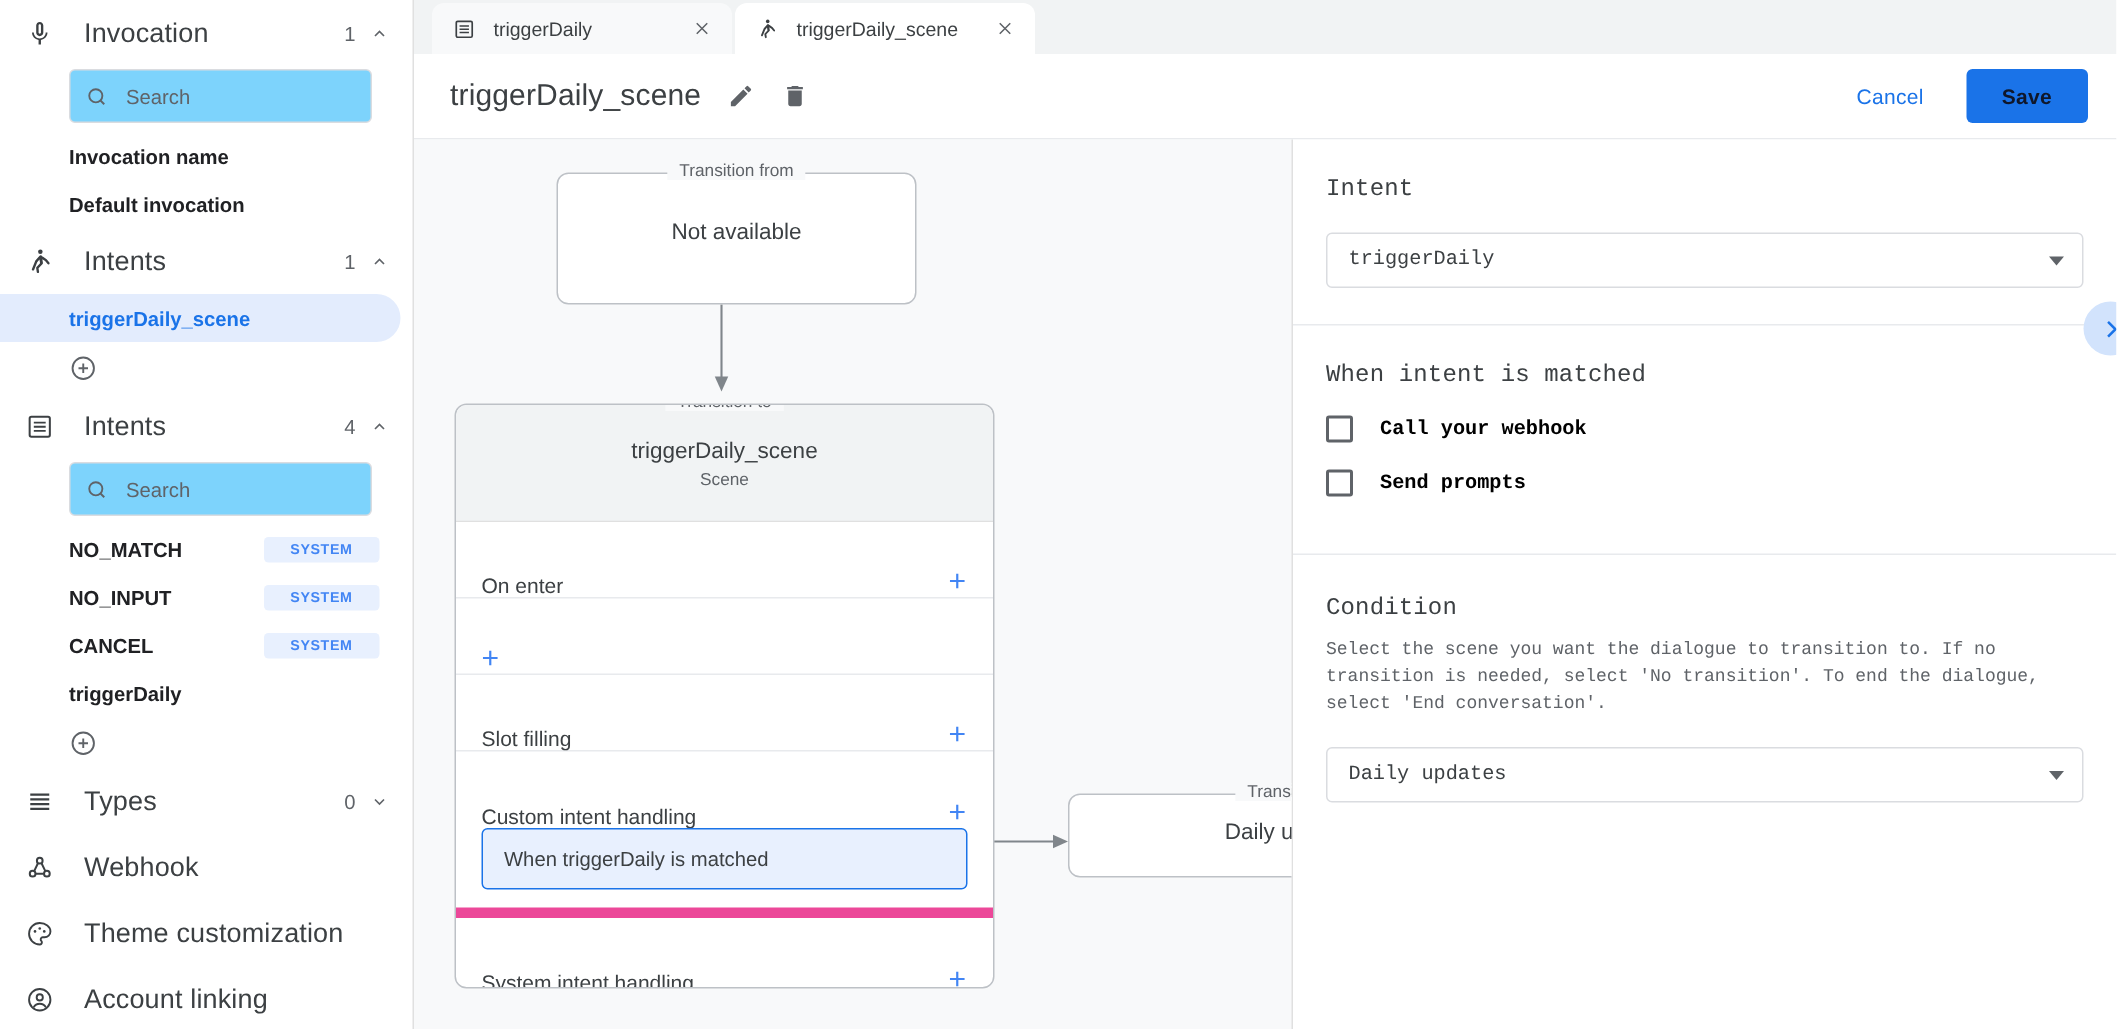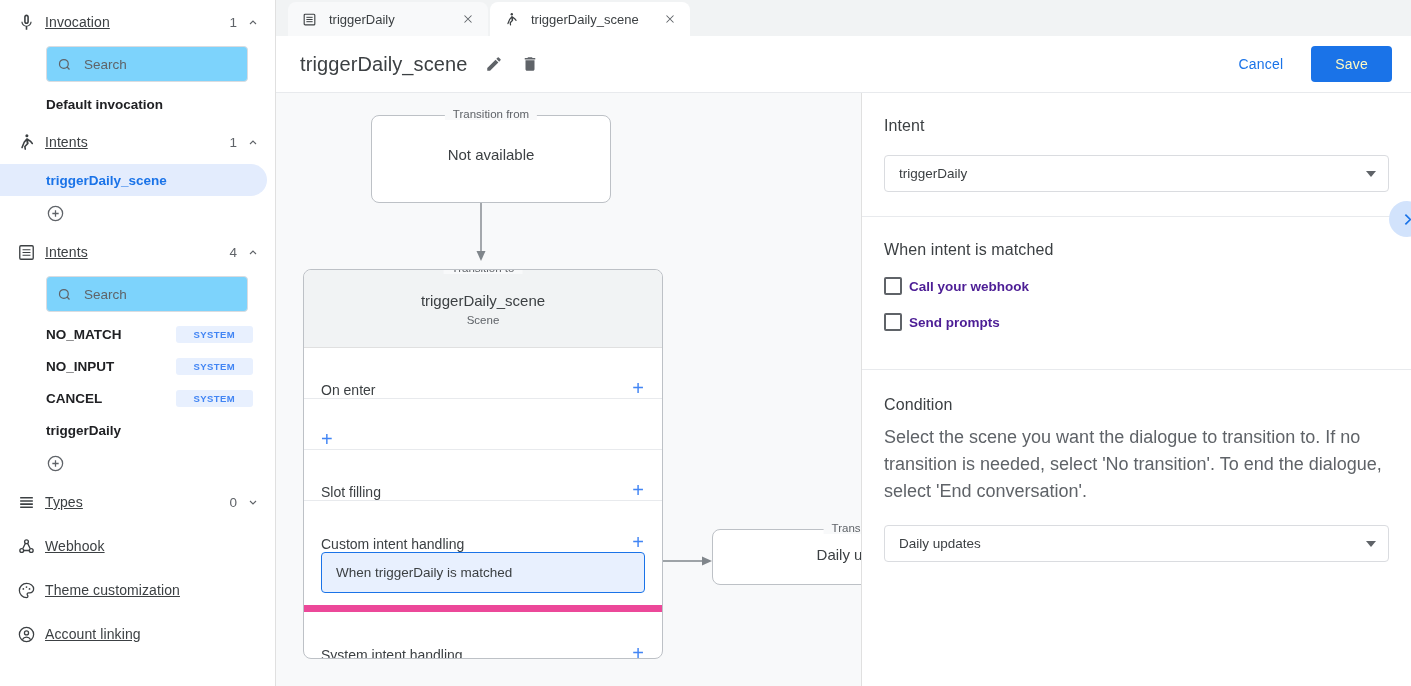--- a/index.html
+++ b/index.html
@@ -26,22 +26,22 @@
     height: 44px; padding: 0 16px 0 14px;
     cursor: pointer;
   }
   .nav-ico {
     width: 24px; height: 24px; flex: 0 0 24px;
     display: flex; align-items: center; justify-content: center;
     color: #3c4043;
   }
   .nav-ico svg { display: block; }
   .nav-label {
-    flex: 1; margin-left: 7px;
-    font-size: 14px; color: #3c4043; letter-spacing: .1px; text-decoration: underline;
+    flex: 1; margin-left: 18px;
+    font-size: 18px; color: #3c4043; letter-spacing: .1px;
   }
   .nav-count { font-size: 13.5px; color: #5f6368; margin-right: 10px; }
   .caret { width: 12px; height: 12px; color: #5f6368; display:flex; align-items:center;}
   .caret svg { display:block; }
 
   .search-box {
     margin: 2px 8px 6px 46px;
     height: 36px; width: 202px;
     border: 1px solid #dadce0; border-radius: 4px;
     display: flex; align-items: center; padding: 0 10px;
@@ -99,21 +99,21 @@
   }
   .page-title { font-size: 20px; color: #3c4043; letter-spacing: .1px; }
   .hdr-ico { margin-left: 18px; color: #5f6368; display:flex; align-items:center; cursor:pointer;}
   .spacer { flex: 1; }
   .btn-cancel {
     color: #1a73e8; font-size: 14px; font-weight: 500;
     background: none; border: none; padding: 8px 16px; cursor: pointer;
     font-family: "Liberation Sans", sans-serif; letter-spacing:.2px;
   }
   .btn-save {
-    background: #1a73e8; color: #fef9c3; font-size: 14px; font-weight: 400;
+    background: #1a73e8; color: #0f172a; font-size: 14px; font-weight: 700;
     border: none; border-radius: 4px; padding: 0 24px; height: 36px;
     margin-left: 12px; cursor: pointer;
     font-family: "Liberation Sans", sans-serif; letter-spacing:.2px;
   }
 
   .body-area { flex: 1; display: flex; min-height: 0; position: relative; }
 
   
   .canvas {
     flex: 1; background: #f8f9fa; position: relative; overflow: hidden;
@@ -174,38 +174,38 @@
   }
   #card-right .legend { left: 150px; }
   #card-right .ctext {
     position:absolute; left:0; right:0; top:16px; text-align:center;
     font-size: 15px; color: #3c4043; white-space:nowrap;
   }
 
   
   .panel {
     width: 549px; flex: 0 0 549px; background: #fff;
-    height: 100%; overflow: hidden; position: relative;
+    height: 100%; overflow: hidden; position: relative; font-family: Liberation Mono, monospace;
   }
   .psec { padding: 24px 22px 24px 22px; border-bottom: 1px solid #e8eaed; }
   .psec:last-child { border-bottom: none; }
   .psec-title { font-size: 16px; color: #3c4043; letter-spacing: .1px; }
-  .psec-desc { font-size: 18px; color: #5f6368; line-height: 1.5; margin-top: 10px; }
+  .psec-desc { font-size: 12px; color: #5f6368; line-height: 1.5; margin-top: 10px; }
 
   .select {
     margin-top: 20px; height: 37px; border: 1px solid #dadce0; border-radius: 4px;
     display: flex; align-items: center; padding: 0 12px 0 14px;
     font-size: 13.5px; color: #3c4043; cursor: pointer; background: #fff;
   }
   .select .sv { flex: 1; }
   .select .arw { width:0;height:0;border-left:5px solid transparent;border-right:5px solid transparent;border-top:6px solid #5f6368;}
 
   .cbrow { display: flex; align-items: center; margin-top: 18px; cursor: pointer; }
   .cbox { width: 18px; height: 18px; border: 2px solid #5f6368; border-radius: 2px; flex:0 0 18px;}
-  .cblabel { margin-left: 7px; font-size: 13.5px; font-weight: bold; color: #4c1d95; }
+  .cblabel { margin-left: 18px; font-size: 13.5px; font-weight: bold; color: #000000; }
 
   .collapse-tab {
     position: absolute; right: -14px; top: 108px;
     width: 36px; height: 36px; border-radius: 50%;
     background: #d2e3fc; color: #1a73e8;
     display: flex; align-items: center; justify-content: center;
     cursor: pointer; z-index: 5;
   }
 </style>
 </head>
@@ -232,20 +232,23 @@
     </div>
 
     <div class="search-box">
       <svg width="15" height="15" viewBox="0 0 24 24" fill="none" stroke="currentColor" stroke-width="2">
           <circle cx="11" cy="11" r="7"></circle>
           <path d="M20 20l-4.3-4.3"></path>
         </svg>
       <input type="text" placeholder="Search" style="">
     </div>
 
+    <div class="sub-item">
+      <span class="txt">Invocation name</span>
+    </div>
     <div class="sub-item">
       <span class="txt">Default invocation</span>
     </div>
 
     <div class="nav-group-header">
       <span class="nav-ico">
         <svg width="19" height="19" viewBox="0 0 24 24" fill="currentColor">
             <circle cx="12.5" cy="3.6" r="1.9"></circle>
             <path d="M13.3 6.6c-.6-.2-1.2 0-1.6.5L8.3 11l-2.9 7.1c-.2.5.04 1.1.55 1.3.5.2 1.1-.04 1.3-.55l2.6-6.4 1.9-2.3.5 3.1-3 3.2c-.2.2-.3.5-.3.8l.5 3.4c.1.55.6.93 1.14.85.55-.08.93-.6.85-1.14l-.43-2.9 3.4-3.6c.25-.27.35-.64.27-1l-.5-3.05 2.3 1.6 2.1 2.55c.35.42.98.48 1.4.13.42-.35.48-.98.13-1.4l-2.3-2.8-3.3-2.3c-.2-.14-.4-.25-.6-.32z"></path>
           </svg>

